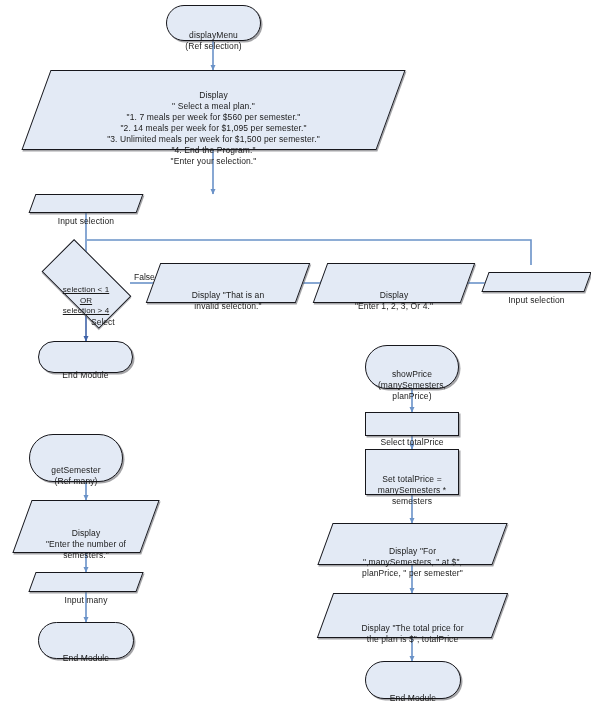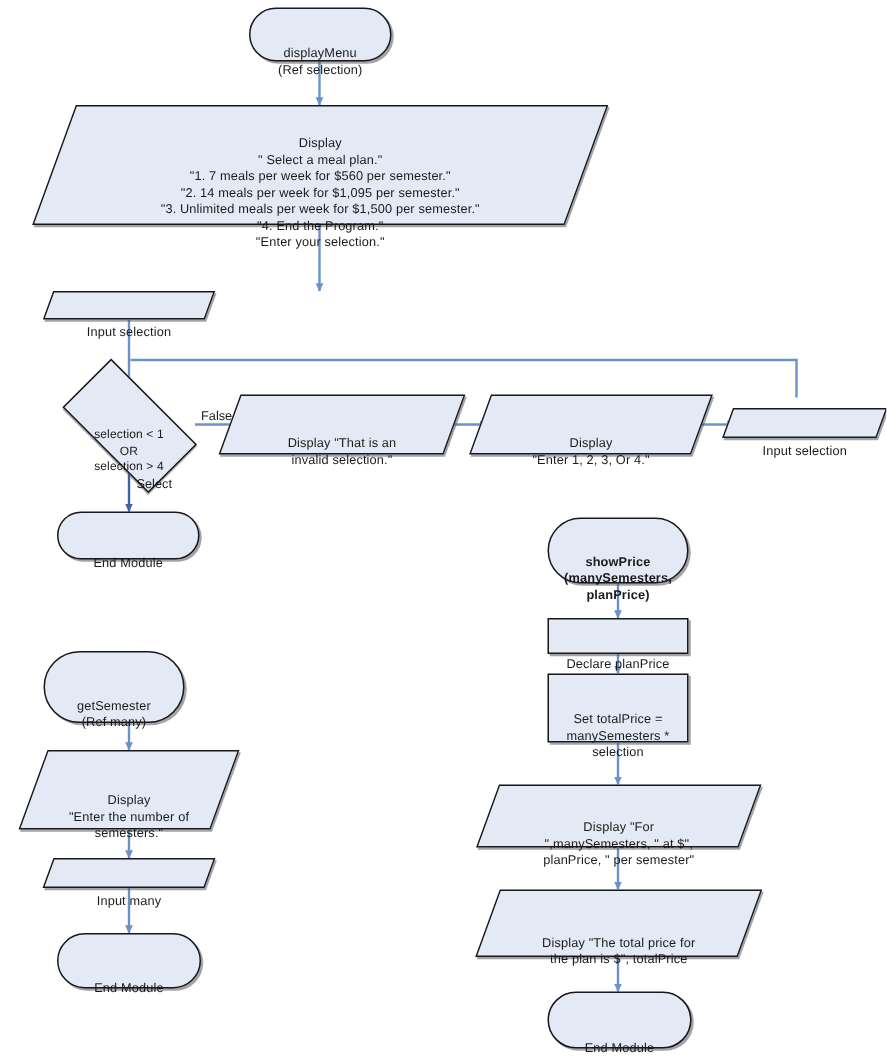--- a/index.html
+++ b/index.html
@@ -92,20 +92,21 @@
     border: 1.4px solid #17171c;
     transform: rotate(45deg);
     box-shadow: 1px 1px 0 rgba(90,90,95,0.45);
     z-index: 0;
   }
   .decision .txt {
     position: relative;
     z-index: 1;
     font-size: 8px;
     line-height: 10.5px;
+    text-decoration: underline;
   }
 
   .edge-label {
     position: absolute;
     font-size: 8.5px;
     color: #1a1a1a;
     white-space: nowrap;
   }
 </style>
 </head>
@@ -228,34 +229,34 @@
 
   <div class="node io" style="left:32px; top:572px; width:108px; height:20px;">
     <div class="shape"></div>
     <div class="txt">Input many</div>
   </div>
 
   <div class="node terminator" style="left:38px; top:622px; width:96px; height:37px;">
     <div class="txt">End Module</div>
   </div>
 
-  <div class="node terminator" style="left:365px; top:345px; width:94px; height:44px;font-weight:bold;">
+  <div class="node terminator" style="left:365px; top:345px; width:94px; height:44px;">
     <div class="txt">showPrice
 (manySemesters,
 planPrice)</div>
   </div>
 
   <div class="node process" style="left:365px; top:412px; width:94px; height:24px;">
-    <div class="txt">Declare planPrice</div>
+    <div class="txt">Select totalPrice</div>
   </div>
 
   <div class="node process" style="left:365px; top:449px; width:94px; height:46px;">
     <div class="txt">Set totalPrice =
 manySemesters *
-selection</div>
+semesters</div>
   </div>
 
   <div class="node io" style="left:325px; top:523px; width:175px; height:42px;">
     <div class="shape"></div>
     <div class="txt">Display "For
 ",manySemesters, " at $",
 planPrice, " per semester"</div>
   </div>
 
   <div class="node io" style="left:325px; top:593px; width:175px; height:45px;">

